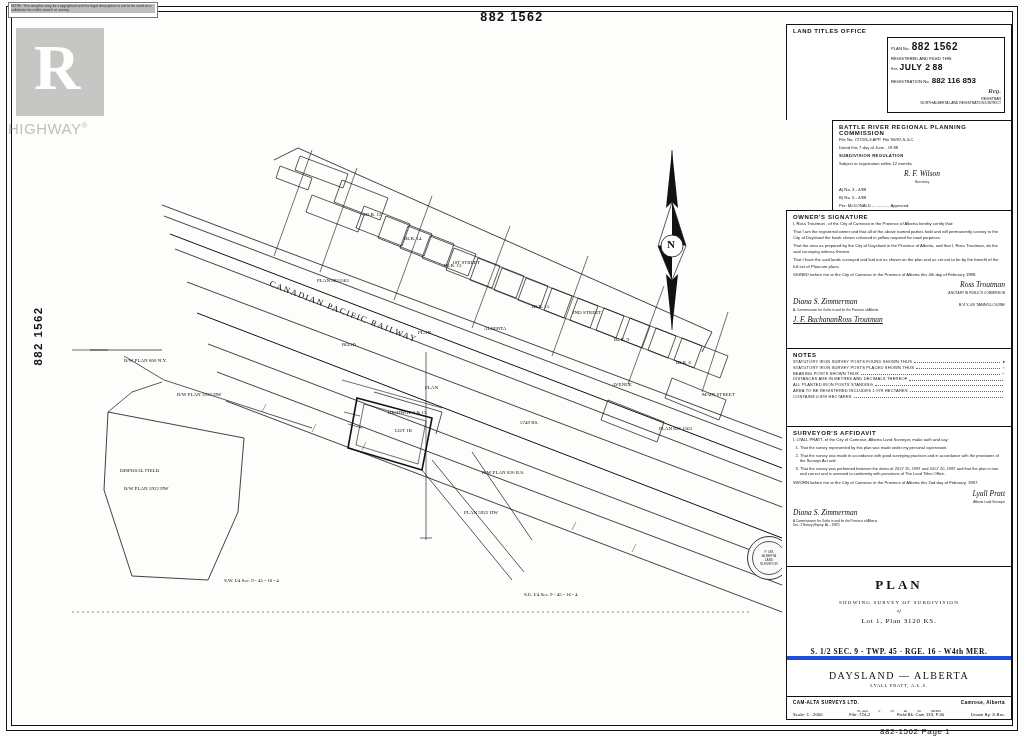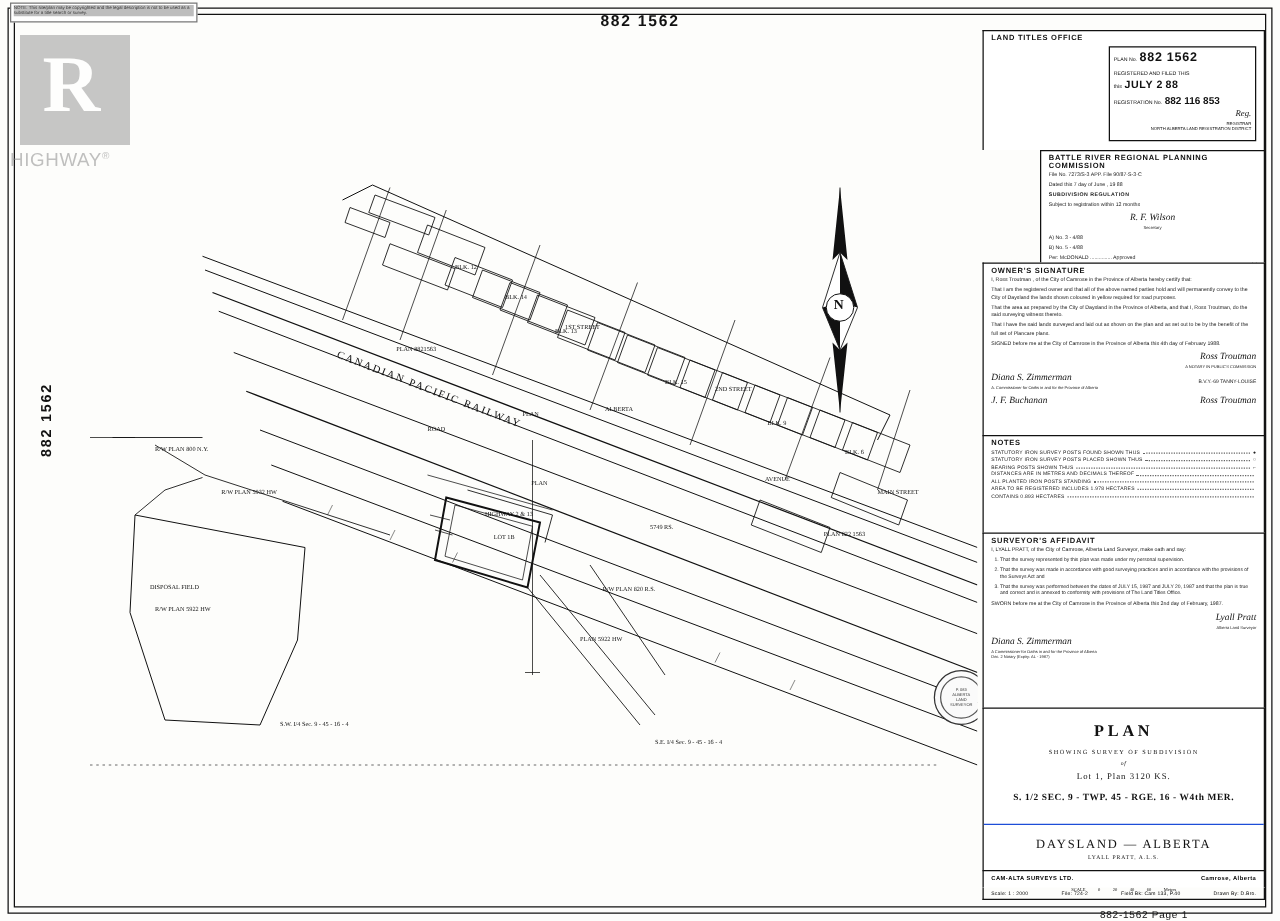--- a/index.html
+++ b/index.html
@@ -225,22 +225,22 @@
     text-align: center;
     font-family: "Liberation Serif", serif;
     color: #111;
   }
   .p-plan {
     font-size: 13px; font-weight: bold; letter-spacing: 3px; margin-top: 10px;
   }
   .p-showing { font-size: 5px; letter-spacing: 1.2px; margin-top: 7px; }
   .p-of { font-size: 4.5px; letter-spacing: 0.6px; margin-top: 3px; font-style: italic; }
   .p-lot { font-size: 7px; letter-spacing: 0.8px; margin-top: 4px; }
-  .p-sec { font-size: 7.5px; font-weight: bold; letter-spacing: 0.5px; margin-top: 8px;
-           border-bottom: 1px solid #1d4ed8; padding-bottom: 17px; }
+  .p-sec { font-size: 7.5px; font-weight: bold; letter-spacing: 0.5px; margin-top: 22px;
+           border-bottom: 4px solid #1d4ed8; padding-bottom: 0; }
   .p-city { font-size: 10px; font-weight: normal; letter-spacing: 1.5px; margin-top: 10px; }
   .p-by { font-size: 4.5px; letter-spacing: 0.8px; margin-top: 2px; }
   .p-scalebar { margin-top: 5px; }
 
   .foot-panel .fcontent {
     display: flex; justify-content: space-between;
     font-size: 4.6px; font-weight: bold; padding: 3px 6px 0 6px; letter-spacing: 0.4px;
   }
   .foot2 {
     border: 1px solid #111; border-top: none;
@@ -503,21 +503,21 @@
         <p>That the area as prepared by the City of Daysland in the Province of Alberta, and that I, Ross Troutman, do the said surveying witness thereto.</p>
         <p>That I have the said lands surveyed and laid out as shown on the plan and as set out to be by the benefit of the full set of Plancare plans.</p>
         <p>SIGNED before me at the City of Camrose in the Province of Alberta this 4th day of February 1988.</p>
         <p class="sig-script" style="text-align:right;margin:2px 0 0 0;">Ross Troutman</p>
         <p style="text-align:right;font-size:3.2px;margin:0;">A NOTARY IN PUBLIC'S COMMISSION</p>
         <p style="display:flex;justify-content:space-between;align-items:flex-end;margin:2px 0 0 0;">
           <span class="sig-script">Diana S. Zimmerman</span>
           <span style="font-size:4px;">B.V.Y.-69 TANNY-LOUISE</span>
         </p>
         <p style="font-size:3.2px;margin:0;">A. Commissioner for Oaths in and for the Province of Alberta</p>
-        <p style="display:flex;justify-content:space-between;margin:2px 0 0 0;">
+        <p style="display:flex;margin:2px 0 0 0;text-decoration:underline;">
           <span class="sig-script">J. F. Buchanan</span>
           <span class="sig-script">Ross Troutman</span>
         </p>
       </div>
     </div>
 
     <div class="panel notes-panel">
       <div class="panel-title">NOTES</div>
       <div class="panel-body">
         <div id="notes-rows">

